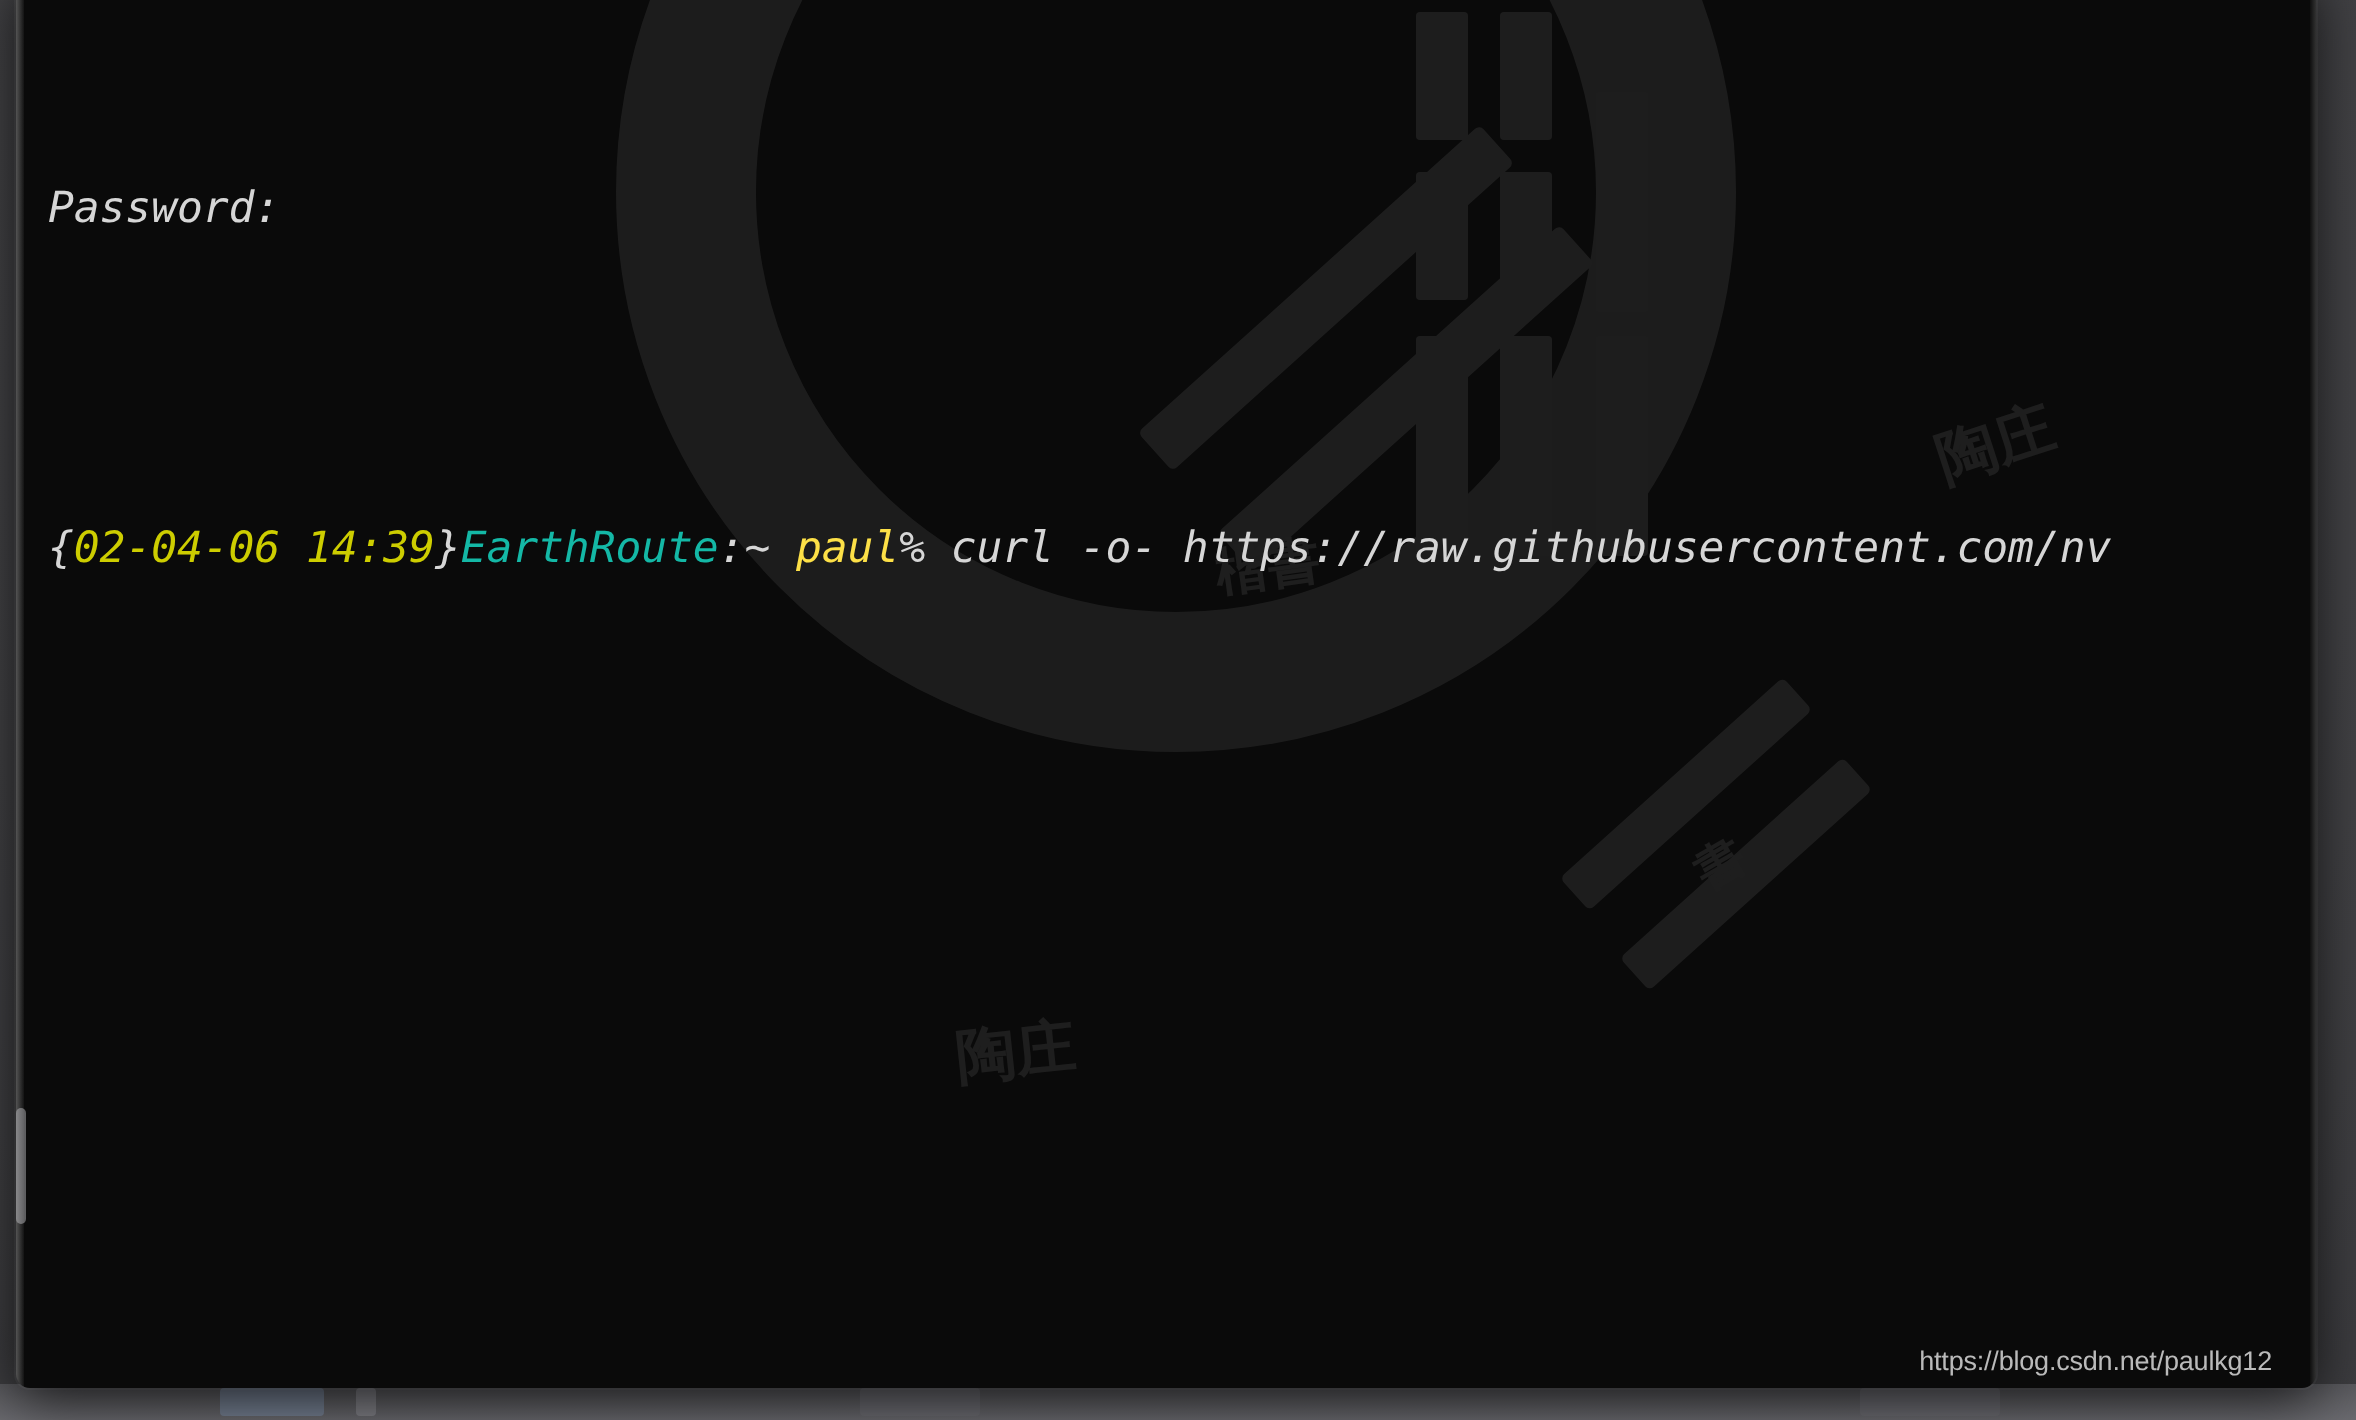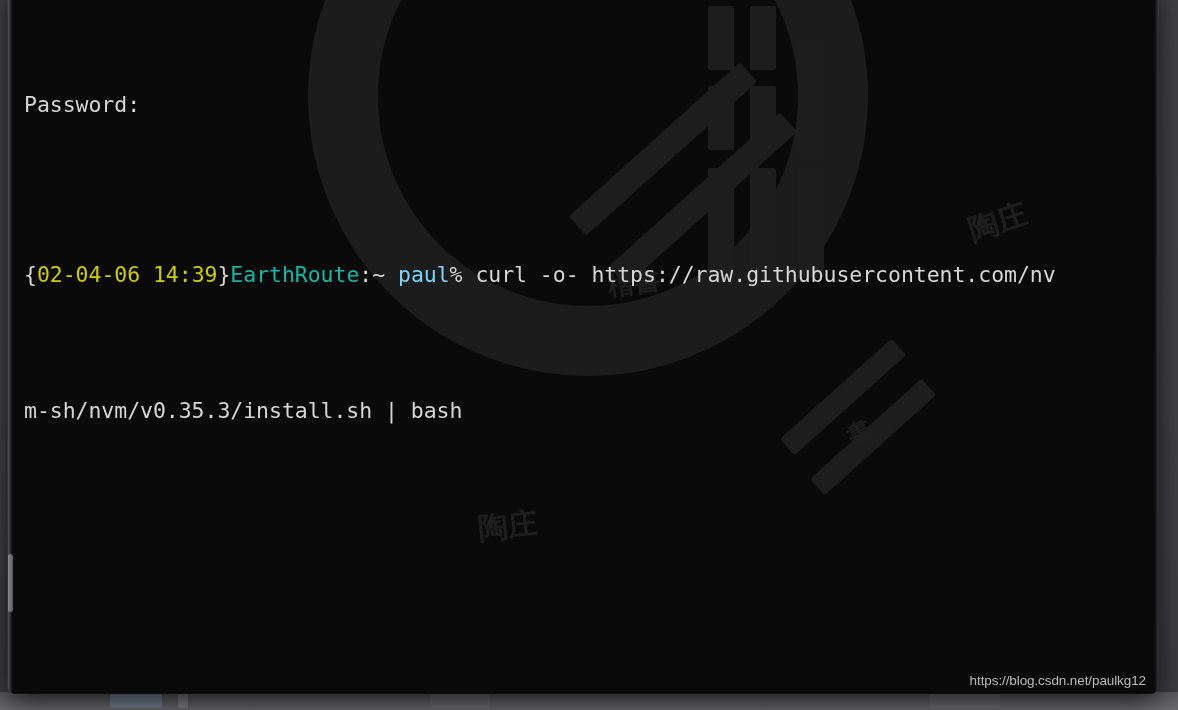--- a/index.html
+++ b/index.html
@@ -127,28 +127,29 @@
     font-family: "DejaVu Sans Mono", monospace;
     font-size: 21.5px;
     line-height: 34px;
     color: #d6d6d6;
     letter-spacing: -0.05px;
     white-space: pre;
   }
   #term-body .line {
     height: 34px;
     white-space: pre;
+    font-style: italic;
   }
   #term-body .line.blank { color: transparent; }
 
   
   .c-white  { color: #d6d6d6; }
   .c-yellow { color: #cdcd00; }
   .c-green  { color: #14b8a6; }
-  .c-red    { color: #7dd3fc; margin-top: 40px; }
+  .c-red    { color: #fde047; margin-top: 40px; }
 
   
   #win-left-edge {
     position: absolute;
     left: 0; top: 0;
     width: 4px; height: 100%;
     background: linear-gradient(to right, rgba(255,255,255,.30), rgba(255,255,255,.04));
   }
   #win-right-edge {
     position: absolute;
@@ -163,21 +164,21 @@
     top: 568px;
     width: 5px;
     height: 58px;
     background: rgba(200,200,205,.45);
     border-radius: 3px;
   }
 
   
   #watermark {
     position: absolute;
-    right: 12px;
+    right: 22px;
     bottom: 6px;
     font-family: "Liberation Sans", sans-serif;
     font-size: 13.5px;
     color: #c9c9c9;
     letter-spacing: -.1px;
     white-space: nowrap;
     opacity: .92;
   }
 </style>
 </head>
@@ -215,21 +216,20 @@
     <div class="calli c4">書</div>
   </div>
 
   <div id="term-body">
 
     <div class="line">Password:</div>
 
     
     <div class="line"><span class="c-white">{</span><span class="c-yellow">02-04-06</span><span class="c-yellow"> </span><span class="c-yellow">14:39</span><span class="c-white">}</span><span class="c-green">EarthRoute</span><span class="c-white">:~ </span><span class="c-red">paul</span><span class="c-white">% </span><span class="c-white">curl -o- https://raw.githubusercontent.com/nv</span></div>
 
-    <div class="line">m-sh/nvm/v0.35.3/install.sh | bash</div>
 
     <div class="line blank"></div>
     
     
     
     
     
     
     
     

